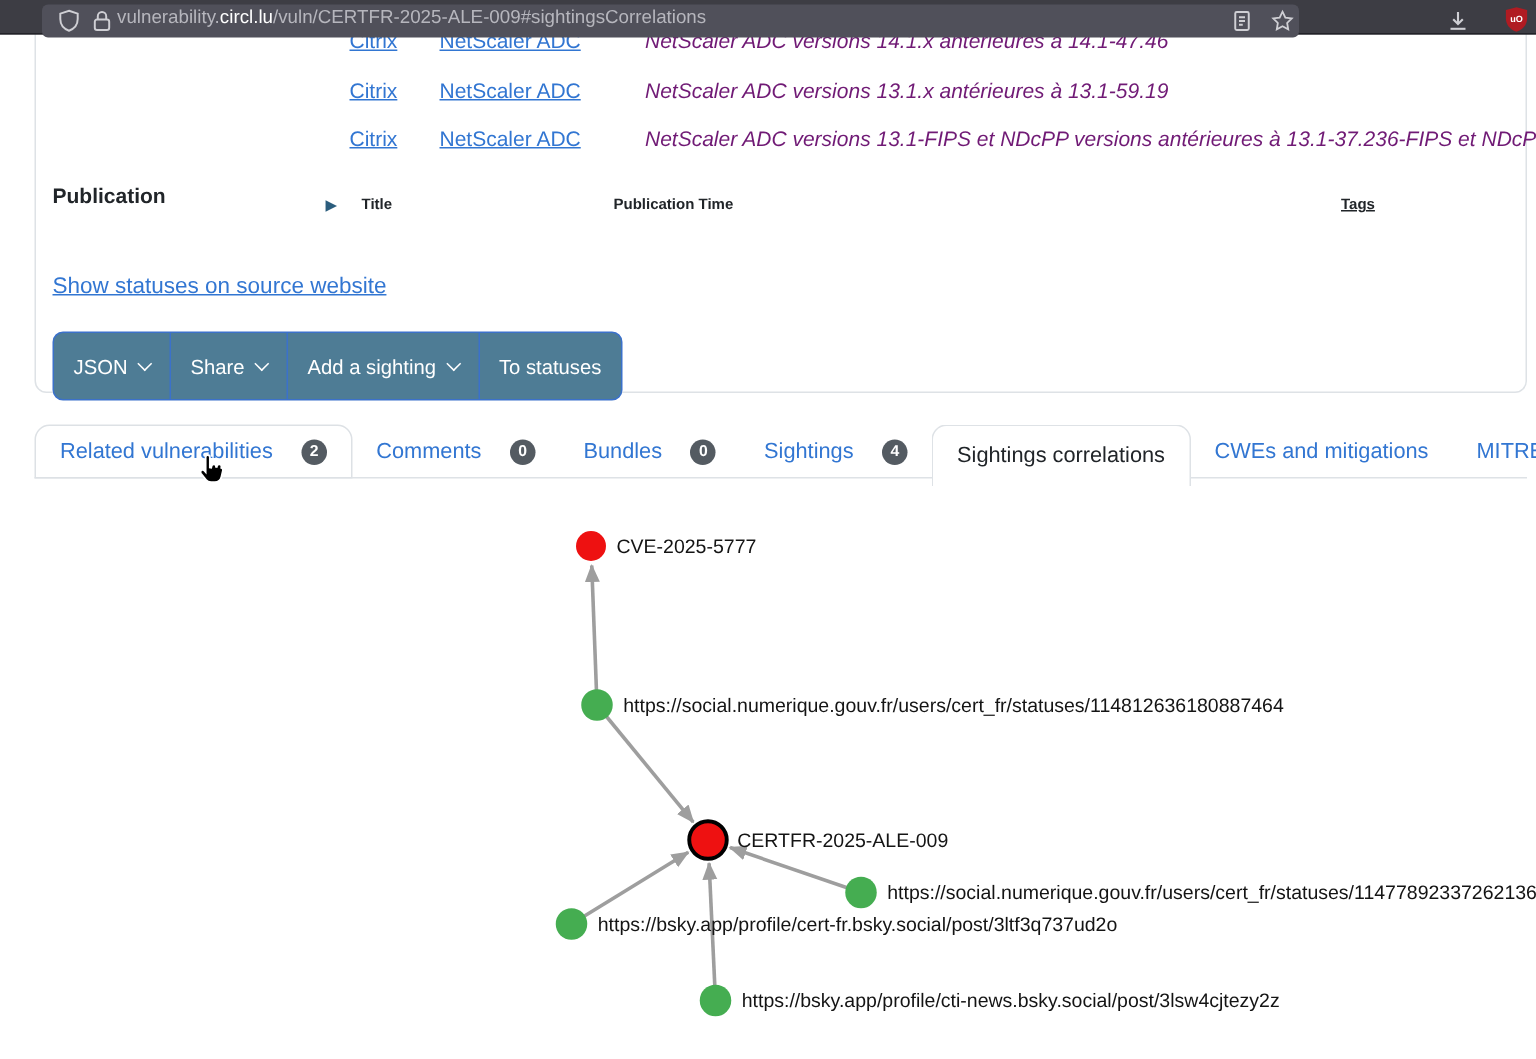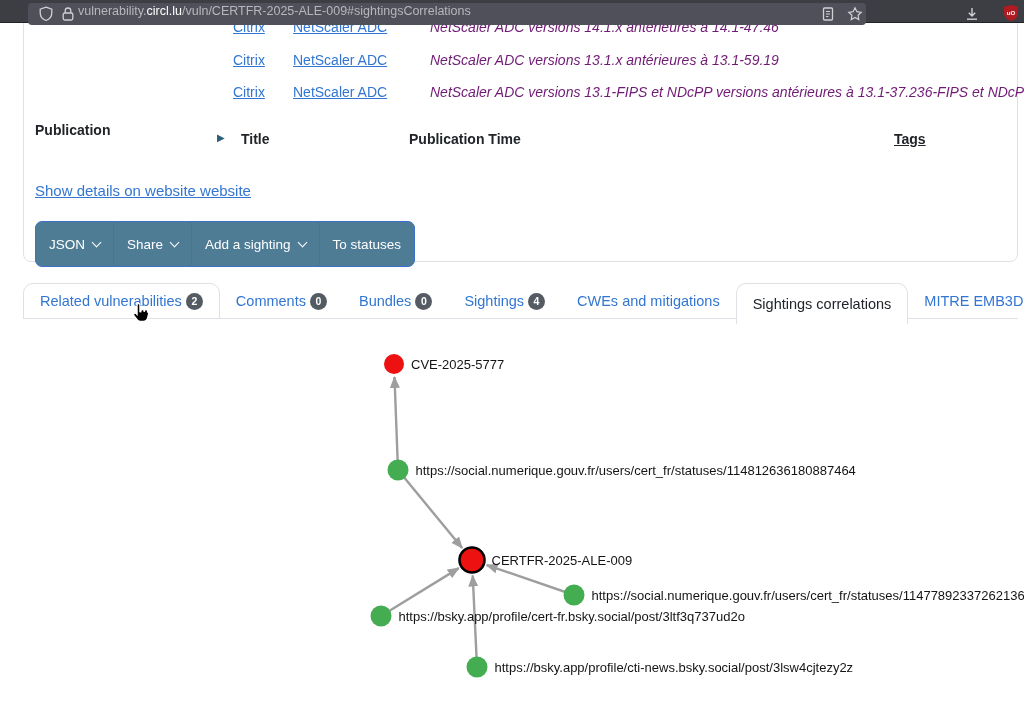--- a/index.html
+++ b/index.html
@@ -29,37 +29,37 @@
     font-size:14px; white-space:nowrap; }
   .prow .vendor  { position:absolute; left:233px; }
   .prow .product { position:absolute; left:293px; }
   .prow .desc    { position:absolute; left:430px; color:#701a75;font-style:italic; }
   .prow-1 { top:17px; } .prow-2 { top:50px; } .prow-3 { top:82px; }
 
   a.lnk { color:#3276d2; text-decoration:underline; cursor:pointer; }
 
   .refs-label { position:absolute; left:35px; top:122px; font-size:14px; font-weight:bold; }
   .ref-caret  { position:absolute; left:217px; top:132px; font-size:10px; color:#2b5d7d; }
-  .ref-head   { position:absolute; top:131px; font-size:14px; font-weight:bold; }
+  .ref-head   { position:absolute; top:131px; font-size:10px; font-weight:bold; }
   .rh-title { left:241px; } .rh-pub { left:409px; } .rh-tags { left:894px;text-decoration:underline; }
 
   .source-link { position:absolute; left:35px; top:182px; font-size:15px; }
 
   .btn-group { position:absolute; left:35px; top:221px; height:46px; display:flex;
     background:#4e7c95; border:1px solid #3b71ca; border-radius:7px; overflow:hidden; }
   .grp-btn { display:flex; align-items:center; gap:8px; padding:0 13px;
     color:#ffffff; font-size:13.5px; border-left:1px solid #3b71ca; cursor:pointer; }
   .grp-btn:first-child { border-left:none; }
   .caret-down { width:7px; height:7px; border-right:1.6px solid #fff;
     border-bottom:1.6px solid #fff; transform:rotate(45deg); margin-top:-4px; }
 
   
   .tabs { position:absolute; left:23px; top:283px; width:995px; height:36px;
     display:flex; border-bottom:1px solid #dee2e6; z-index:2; }
-  .tab { display:flex; align-items:center; gap:4px; padding:0 16px; height:36px;
+  .tab { display:flex; align-items:center; gap:19px; padding:0 16px; height:36px;
     font-size:14.5px; color:#3276d2; cursor:pointer; white-space:nowrap; }
   .tab.hovered { border:1px solid #dde1e5; border-radius:10px 10px 0 0; }
   .tab.active { background:#fff; color:#212529; border:1px solid #dee2e6;
     border-bottom:none; border-radius:10px 10px 0 0; height:41px; margin-bottom:-5px; }
   .badge { background:#545b62; color:#fff; font-size:10.5px; font-weight:bold;
     min-width:17px; height:17px; padding:0 2px; border-radius:50%;
     display:flex; align-items:center; justify-content:center; }
 
   
   .graph-svg { position:absolute; left:0; top:0; z-index:1; }
@@ -88,21 +88,21 @@
   <a class="lnk product">NetScaler ADC</a>
   <span class="desc">NetScaler ADC versions 13.1-FIPS et NDcPP versions antérieures à 13.1-37.236-FIPS et NDcPP</span>
 </div>
 
 <div class="refs-label">Publication</div>
 <div class="ref-caret">▶</div>
 <div class="ref-head rh-title">Title</div>
 <div class="ref-head rh-pub">Publication Time</div>
 <div class="ref-head rh-tags">Tags</div>
 
-<a class="lnk source-link">Show details on website website</a>
+<a class="lnk source-link">Show statuses on source website</a>
 
 <div class="btn-group">
   <div class="grp-btn">
     <span>JSON</span>
     <span class="caret-down"></span>
   </div>
   <div class="grp-btn">
     <span>Share</span>
     <span class="caret-down"></span>
   </div>
@@ -125,25 +125,25 @@
     <span class="badge">0</span>
   </div>
   <div class="tab">
     <span>Bundles</span>
     <span class="badge">0</span>
   </div>
   <div class="tab">
     <span>Sightings</span>
     <span class="badge">4</span>
   </div>
-  <div class="tab">
-    <span>CWEs and mitigations</span>
-  </div>
   <div class="tab active">
     <span>Sightings correlations</span>
+  </div>
+  <div class="tab">
+    <span>CWEs and mitigations</span>
   </div>
   <div class="tab">
     <span>MITRE EMB3D</span>
   </div>
 </div>
 
 <svg class="graph-svg" width="1024" height="706" viewBox="0 0 1024 706">
   <defs>
     <marker id="arrowhead" markerWidth="13" markerHeight="11" refX="11" refY="5" orient="auto" markerUnits="userSpaceOnUse">
       <path d="M0,0 L12,5 L0,10 z" fill="#9e9e9e"></path>

